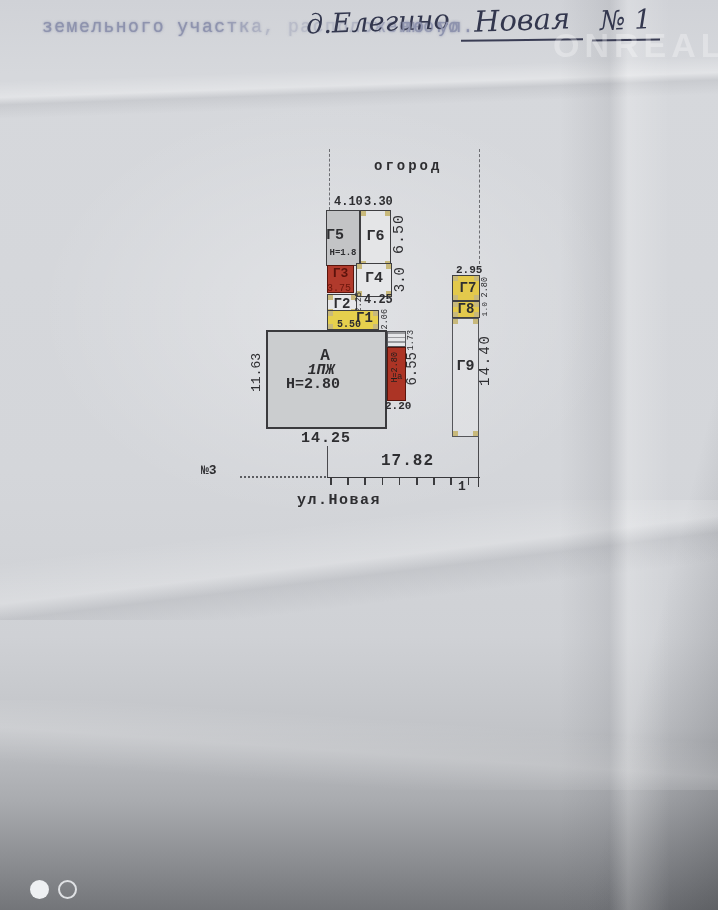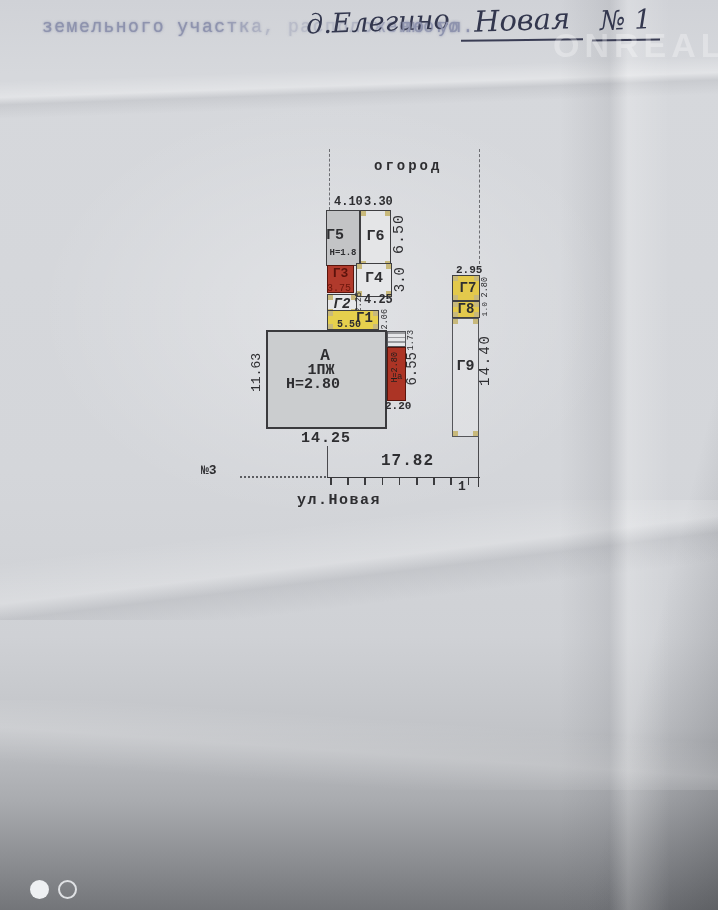--- a/index.html
+++ b/index.html
@@ -81,31 +81,31 @@
   <div class="abs v" style="left:391px;top:214px;font-size:15px;letter-spacing:1px;">6.50</div>
 
   <div class="box" style="left:327px;top:265px;width:27px;height:28px;background:#b13a2c;border-color:#5a140c;"></div>
   <div class="abs lbl" style="left:327px;top:266px;width:27px;text-align:center;font-size:13px;color:#5c130c;">Г3</div>
   <div class="abs" style="left:327px;top:283px;width:18px;text-align:center;font-size:10px;color:#6d170d;">3.75</div>
   <div class="box cornered" style="left:356px;top:263px;width:36px;height:34px;--fill:#e6e7e9;"></div>
   <div class="abs t lbl" style="left:356px;top:270px;width:36px;text-align:center;font-size:15px;">Г4</div>
   <div class="abs v" style="left:392px;top:267px;font-size:14px;">3.0</div>
 
   <div class="box cornered" style="left:327px;top:294px;width:30px;height:21px;--fill:#e6e7e9;"></div>
-  <div class="abs t lbl" style="left:327px;top:296px;width:30px;text-align:center;font-size:14px;font-style:italic;">Г2</div>
+  <div class="abs t lbl" style="left:327px;top:296px;width:30px;text-align:center;font-size:14px;">Г2</div>
   <div class="abs v" style="left:354px;top:292px;font-size:8.5px;">2.25</div>
   <div class="abs t" style="left:364px;top:293px;font-size:12px;">4.25</div>
   <div class="box cornered" style="left:327px;top:310px;width:52px;height:20px;--fill:#e6d04d;"></div>
   <div class="abs t lbl" style="left:356px;top:310px;font-size:14px;">Г1</div>
   <div class="abs t" style="left:337px;top:319px;font-size:10px;font-weight:600;">5.50</div>
   <div class="abs v" style="left:380px;top:309px;font-size:8.5px;">2.06</div>
 
   <div class="box" style="left:266px;top:330px;width:121px;height:99px;background:#cbcdcf;border-width:2px;border-color:#3a3a3d;"></div>
   <div class="abs t lbl" style="left:266px;top:347px;width:118px;text-align:center;font-size:16px;">А</div>
-  <div class="abs t lbl" style="left:262px;top:362px;width:118px;text-align:center;font-size:15px;">1ПЖ</div>
+  <div class="abs t lbl" style="left:262px;top:362px;width:118px;text-align:center;font-size:15px;font-style:italic;">1ПЖ</div>
   <div class="abs t" style="left:254px;top:376px;width:118px;text-align:center;font-size:15px;">Н=2.80</div>
   <div class="abs v" style="left:249px;top:353px;font-size:13px;">11.63</div>
   <div class="abs t" style="left:301px;top:430px;font-size:15px;letter-spacing:1px;">14.25</div>
 
   <div class="abs" style="left:387px;top:331px;width:19px;height:16px;border:1px solid #55565a;box-sizing:border-box;background:repeating-linear-gradient(180deg,#9a9b9e 0 1.8px,#e5e6e8 1.8px 4.6px);"></div>
   <div class="abs" style="left:387px;top:347px;width:19px;height:54px;border:1px solid #5a140c;box-sizing:border-box;background:#ac3425;"></div>
   <div class="abs v" style="left:390px;top:352px;font-size:8.5px;color:#231e1d;">Н=2.80</div>
   <div class="abs" style="left:397px;top:372px;font-size:9px;color:#231e1d;">а</div>
   <div class="abs v" style="left:406px;top:330px;font-size:8.5px;">1.73</div>
   <div class="abs v" style="left:404px;top:352px;font-size:14px;">6.55</div>

